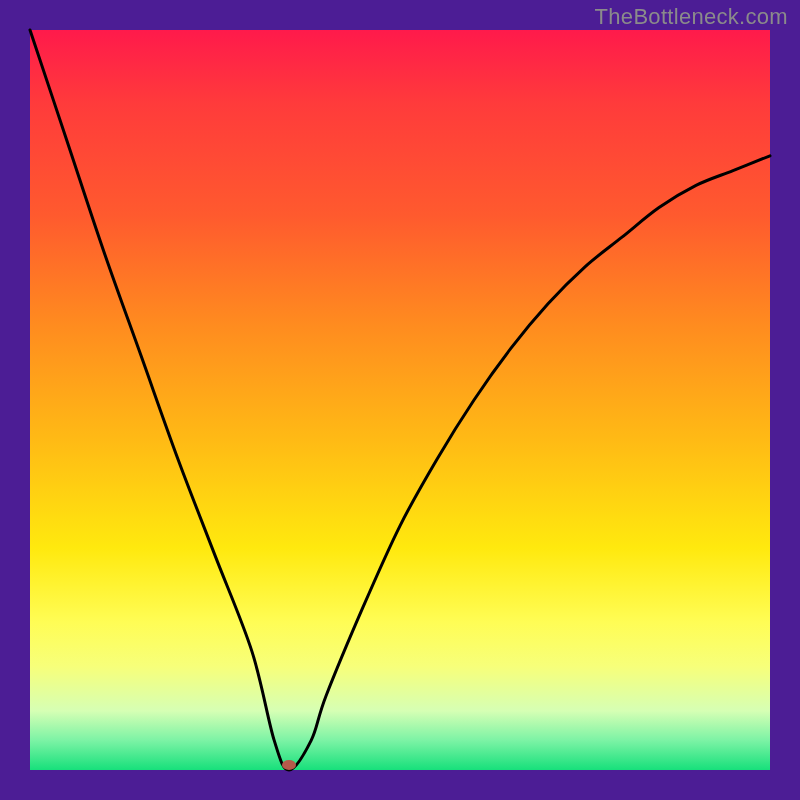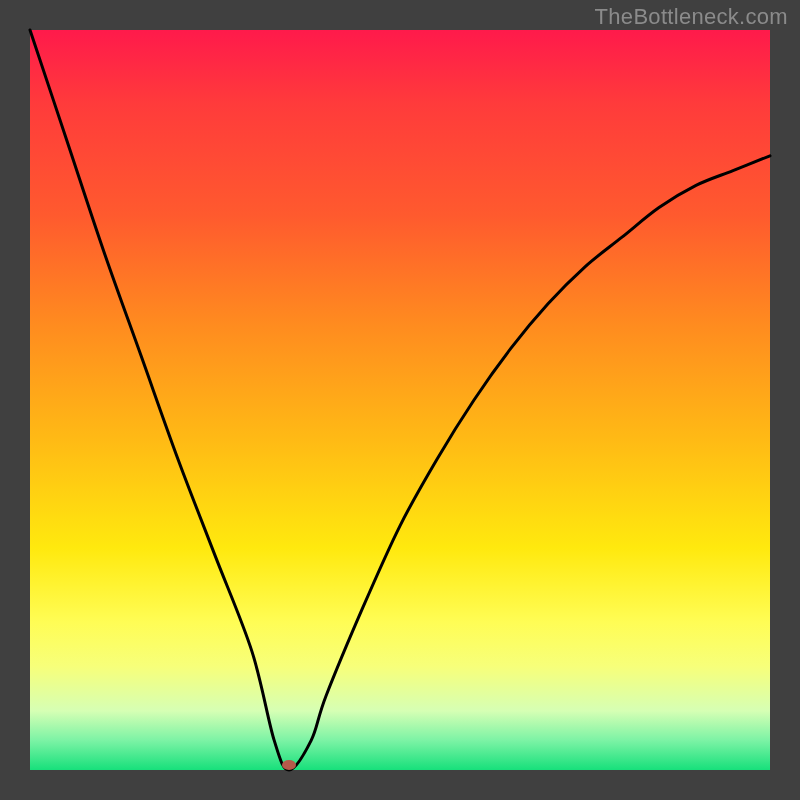--- a/index.html
+++ b/index.html
@@ -8,21 +8,21 @@
     width: 800px;
     height: 800px;
     background: #000;
     font-family: Arial, Helvetica, sans-serif;
     overflow: hidden;
   }
   .frame {
     position: relative;
     width: 800px;
     height: 800px;
-    background: #404040;
+    background: #4c1d95;
   }
   .plot-area {
     position: absolute;
     left: 30px;
     top: 30px;
     width: 740px;
     height: 740px;
     background: linear-gradient(to bottom,
       #ff1a4b 0%,
       #ff3b3b 10%,

